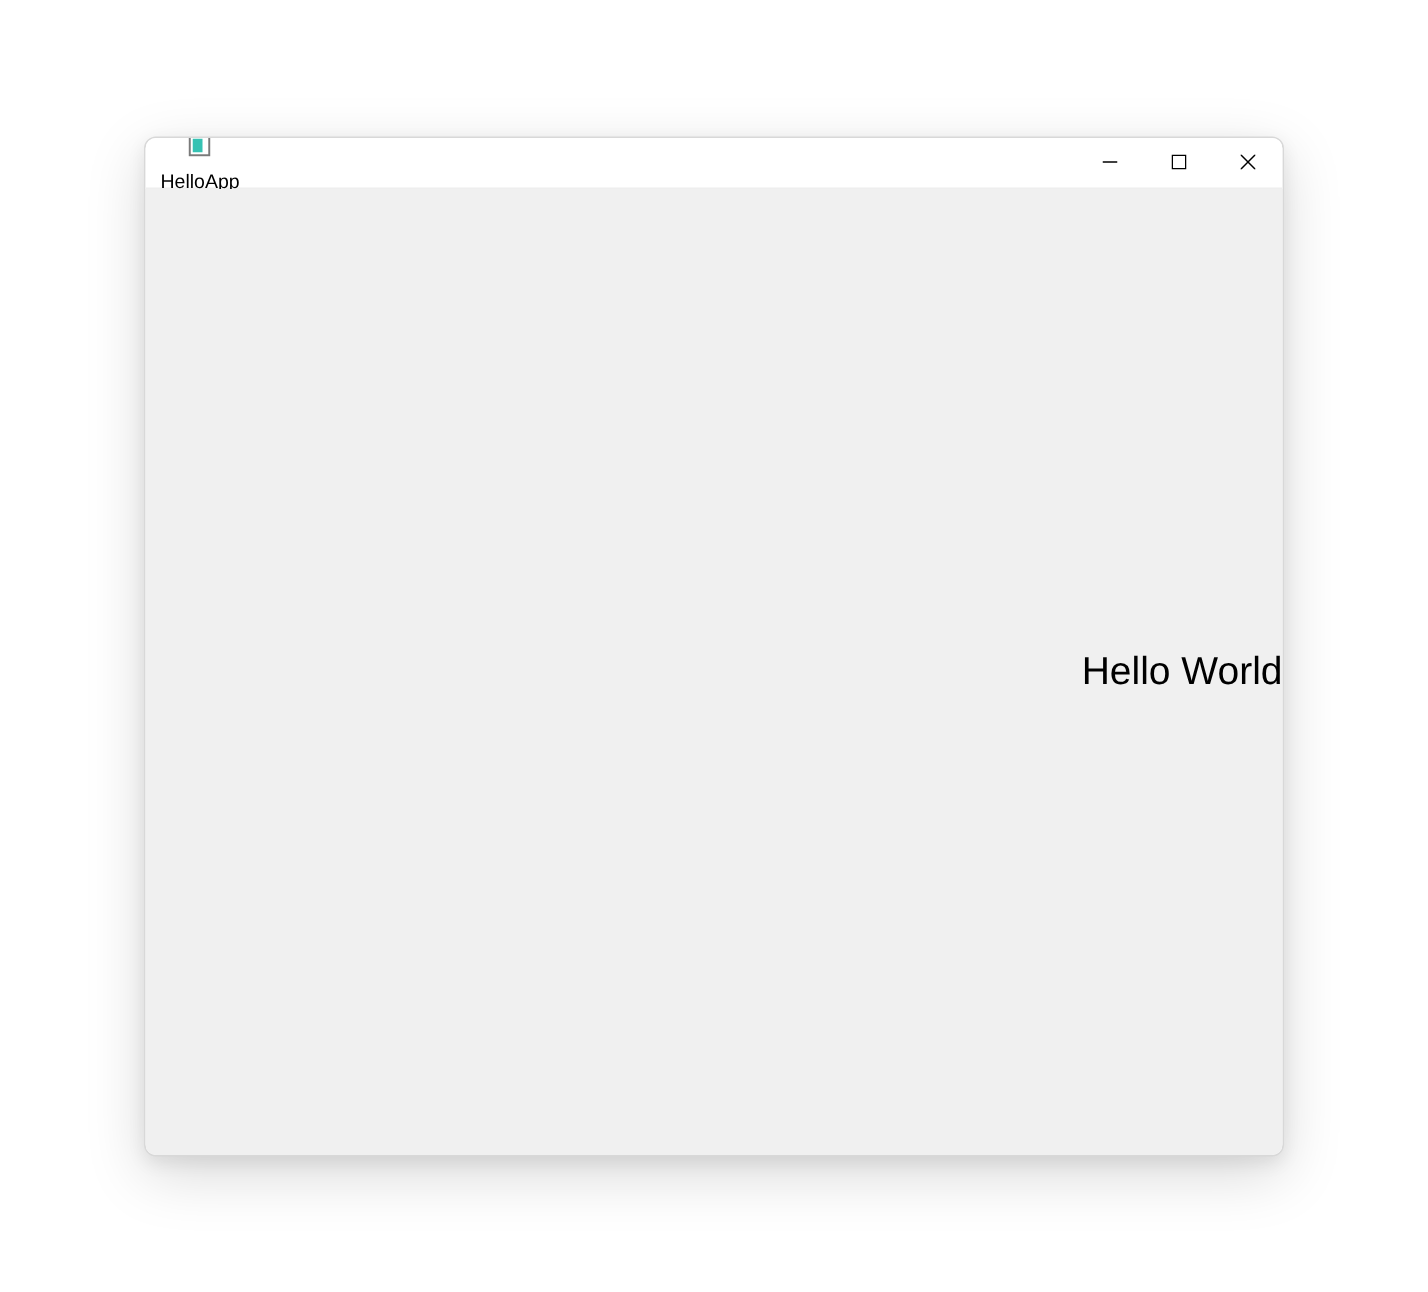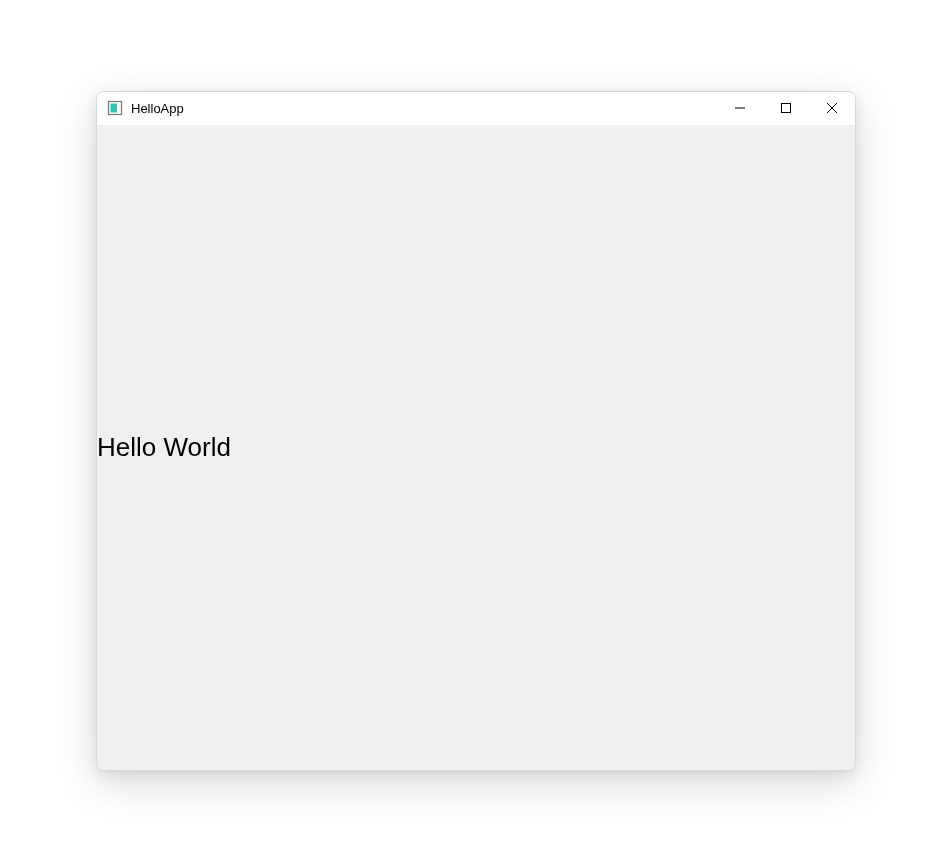--- a/index.html
+++ b/index.html
@@ -33,20 +33,21 @@
       display: flex;
       align-items: center;
       justify-content: space-between;
       padding-left: 10px;
       border-bottom: 1px solid #eee;
     }
     .title-left {
       display: flex;
       align-items: center;
       gap: 8px;
+      flex-direction: column;
     }
     .app-icon {
       width: 16px;
       height: 16px;
       display: flex;
       align-items: center;
       justify-content: center;
     }
     .app-icon svg {
       display: block;
@@ -75,21 +76,21 @@
       height: 10px;
       stroke: currentColor;
       fill: none;
       stroke-width: 1;
     }
     .client-area {
       flex: 1;
       background: #f0f0f0;
       display: flex;
       align-items: center;
-      justify-content: flex-start;
+      justify-content: flex-end;
     }
     .hello-label {
       font-size: 26px;
       color: #000;
     }
   </style>
 </head>
 <body>
 
 <div class="window">

